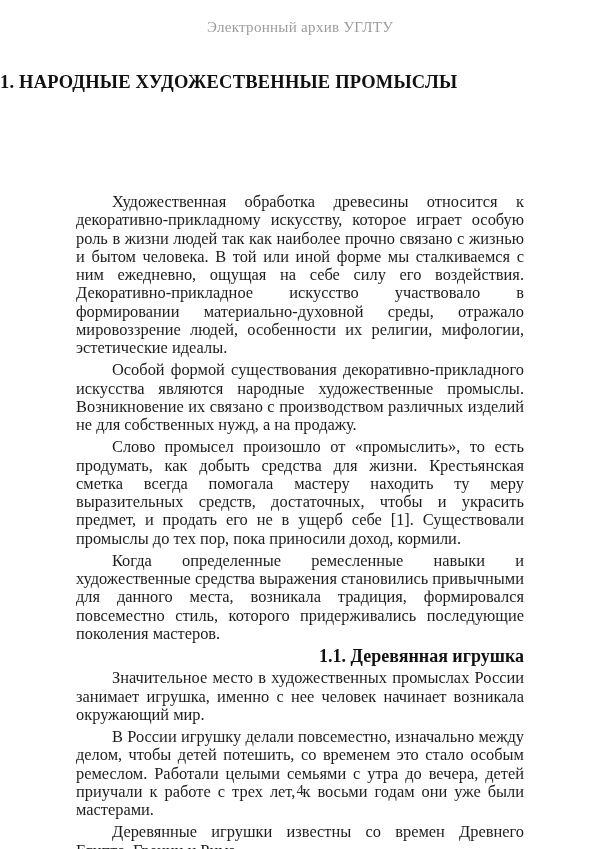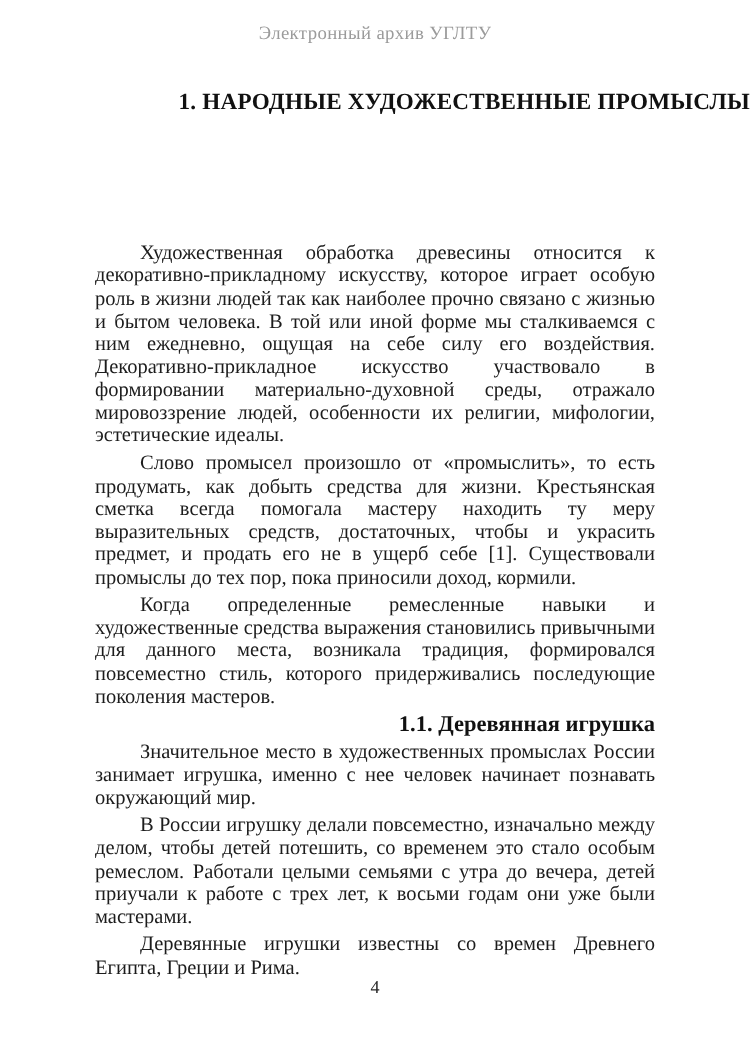--- a/index.html
+++ b/index.html
@@ -26,21 +26,21 @@
     font-size: 15px;
     color: #9b9b9b;
     letter-spacing: 0.3px;
   }
   .chapter-title {
     position: absolute;
     top: 72px;
     left: 0;
     width: 100%;
     margin: 0;
-    text-align: right;
+    text-align: left;
     font-family: "Liberation Serif", serif;
     font-weight: bold;
     font-size: 18.5px;
     color: #111111;
     letter-spacing: 0.2px;
   }
   .body-text {
     position: absolute;
     top: 189px;
     left: 72px;
@@ -78,28 +78,29 @@
 <div class="page">
 
   <div class="watermark">Электронный архив УГЛТУ</div>
 
   <h1 class="chapter-title">1. НАРОДНЫЕ ХУДОЖЕСТВЕННЫЕ ПРОМЫСЛЫ</h1>
 
   <div class="body-text">
 
     <p>Художественная обработка древесины относится к декоративно-прикладному искусству, которое играет особую роль в жизни людей так как наиболее прочно связано с жизнью и бытом человека. В той или иной форме мы сталкиваемся с ним ежедневно, ощущая на себе силу его воздействия. Декоративно-прикладное искусство участвовало в формировании материально-духовной среды, отражало мировоззрение людей, особенности их религии, мифологии, эстетические идеалы.</p>
 
+    <p>Особой формой существования декоративно-прикладного искусства являются народные художественные промыслы. Возникновение их связано с производством различных изделий не для собственных нужд, а на продажу.</p>
 
     <p>Слово промысел произошло от «промыслить», то есть продумать, как добыть средства для жизни. Крестьянская сметка всегда помогала мастеру находить ту меру выразительных средств, достаточных, чтобы и украсить предмет, и продать его не в ущерб себе [1]. Существовали промыслы до тех пор, пока приносили доход, кормили.</p>
 
     <p>Когда определенные ремесленные навыки и художественные средства выражения становились привычными для данного места, возникала традиция, формировался повсеместно стиль, которого придерживались последующие поколения мастеров.</p>
 
     <p class="section-title">1.1. Деревянная игрушка</p>
 
-    <p>Значительное место в художественных промыслах России занимает игрушка, именно с нее человек начинает познавать окружающий мир.</p>
+    <p>Значительное место в художественных промыслах России занимает игрушка, именно с нее человек начинает возникала окружающий мир.</p>
 
     <p>В России игрушку делали повсеместно, изначально между делом, чтобы детей потешить, со временем это стало особым ремеслом. Работали целыми семьями с утра до вечера, детей приучали к работе с трех лет, к восьми годам они уже были мастерами.</p>
 
     <p>Деревянные игрушки известны со времен Древнего Египта, Греции и Рима.</p>
 
   </div>
 
   <div class="page-number">4</div>
 
 </div>

